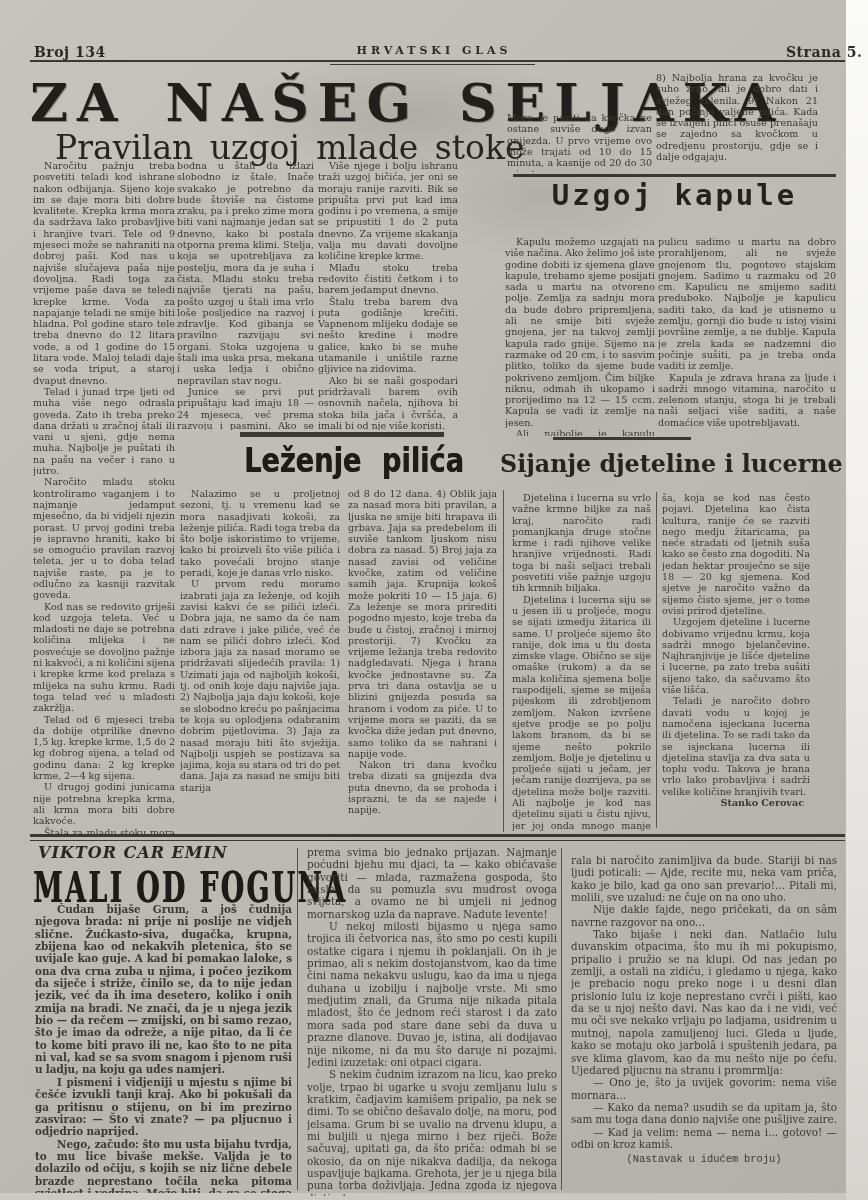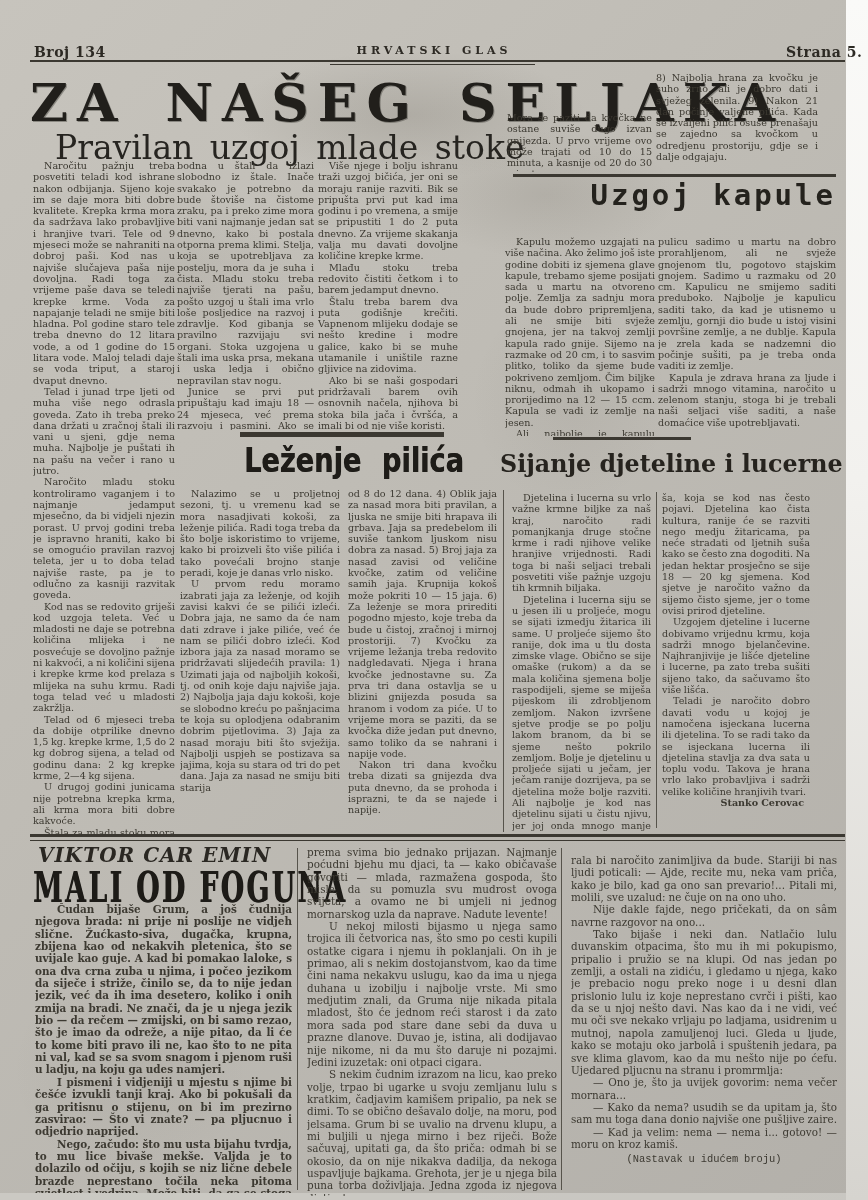--- a/index.html
+++ b/index.html
@@ -24,29 +24,29 @@
   
   .mast{position:absolute;top:44px;font-weight:bold;font-size:14px;letter-spacing:.5px;color:#2d2a24;}
   .mast-title{left:0;width:868px;text-align:center;letter-spacing:4px;font-size:11px;}
 
   
   .headline{position:absolute;left:30px;top:72px;width:675px;text-align:center;
     font-size:52px;font-weight:bold;color:#211f1b;letter-spacing:9px;word-spacing:12px;
     white-space:nowrap;text-shadow:1px 1px 0 rgba(30,28,24,.35);}
   .subhead{position:absolute;left:55px;top:128px;width:510px;text-align:left;
     font-size:33px;font-weight:normal;color:#262420;word-spacing:6px;white-space:nowrap;}
-  .kapula-title{position:absolute;left:513px;top:178px;width:323px;text-align:right;
+  .kapula-title{position:absolute;left:513px;top:178px;width:323px;text-align:center;
     font-family:"DejaVu Sans Mono",monospace;font-weight:bold;font-size:29px;color:#24221d;letter-spacing:3px;}
   .pilici-title{position:absolute;left:244px;top:440px;font-family:"DejaVu Sans",sans-serif;
     font-weight:bold;font-size:34px;color:#1e1c18;word-spacing:14px;white-space:nowrap;
     transform:scaleX(.8);transform-origin:left top;text-shadow:.6px 0 0 #1e1c18;}
   .djet-title{position:absolute;left:500px;top:449px;width:320px;text-align:center;
     font-size:25px;font-weight:bold;color:#26231e;white-space:nowrap;transform:scaleX(.95);transform-origin:left top;}
   .story-author{position:absolute;left:38px;top:843px;font-style:italic;font-weight:bold;
-    font-size:20px;color:#2a2722;letter-spacing:1px;white-space:nowrap;}
+    font-size:16px;color:#2a2722;letter-spacing:1px;white-space:nowrap;}
   .story-title{position:absolute;left:33px;top:862px;font-weight:bold;font-size:43px;color:#1d1b17;
     letter-spacing:4px;white-space:nowrap;transform:scaleX(.62);transform-origin:left top;
     text-shadow:1px 0 0 #1d1b17;}
 
   
   .np-col{position:absolute;text-align:justify;font-size:9.6px;line-height:11.3px;
     color:#3c3931;overflow:hidden;word-spacing:-.3px;}
   .np-col p{margin:0;text-indent:11px;}
   .np-col p.cont{text-indent:0;}
   .story-col{font-size:10.4px;line-height:12.35px;}
@@ -156,19 +156,19 @@
   <div class="np-col story-col" style="left:307px;top:846px;width:250px;height:350px;">
     <p class="cont">prema svima bio jednako prijazan. Najmanje poćudni bjehu mu djaci, ta — kako običavaše govoriti — mlada, razmažena gospoda, što misle, da su pomuzla svu mudrost ovoga svijeta, a ovamo ne bi umjeli ni jednog mornarskog uzla da naprave. Nadute levente!</p>
     <p>U nekoj milosti bijasmo u njega samo trojica ili četvorica nas, što smo po cesti kupili ostatke cigara i njemu ih poklanjali. On ih je primao, ali s nekim dostojanstvom, kao da time čini nama nekakvu uslugu, kao da ima u njega duhana u izobilju i najbolje vrste. Mi smo medjutim znali, da Gruma nije nikada pitala mladost, što će jednom reći starost i da zato mora sada pod stare dane sebi da duva u prazne dlanove. Duvao je, istina, ali dodijavao nije nikome, ni da mu što daruje ni pozajmi. Jedini izuzetak: oni otpaci cigara.</p>
     <p>S nekim čudnim izrazom na licu, kao preko volje, trpao bi ugarke u svoju zemljanu lulu s kratkim, čadjavim kamišem pripalio, pa nek se dimi. To se obično dešavalo dolje, na moru, pod jelsama. Grum bi se uvalio na drvenu klupu, a mi buljili u njega mirno i bez riječi. Bože sačuvaj, upitati ga, da što priča: odmah bi se okosio, da on nije nikakva dadilja, da nekoga uspavljuje bajkama. Grehota, jer je u njega bila puna torba doživljaja. Jedna zgoda iz njegova djetinstva mo-</p>
   </div>
   <div class="vrule" style="left:561px;top:848px;height:342px;"></div>
   <div class="np-col story-col" style="left:571px;top:846px;width:266px;height:350px;margin-top:8px;">
     <p class="cont">rala bi naročito zanimljiva da bude. Stariji bi nas ljudi poticali: — Ajde, recite mu, neka vam priča, kako je bilo, kad ga ono san prevario!... Pitali mi, molili, sve uzalud: ne čuje on na ono uho.</p>
     <p>Nije dakle fajde, nego pričekati, da on sâm navrne razgovor na ono...</p>
     <p>Tako bijaše i neki dan. Natlačio lulu duvanskim otpacima, što mu ih mi pokupismo, pripalio i pružio se na klupi. Od nas jedan po zemlji, a ostali na zidiću, i gledamo u njega, kako je prebacio nogu preko noge i u desni dlan prislonio lulu iz koje neprestano cvrči i pišti, kao da se u njoj nešto davi. Nas kao da i ne vidi, već mu oči sve nekako vrljaju po ladjama, usidrenim u mutnoj, napola zamuljenoj luci. Gleda u ljude, kako se motaju oko jarbolâ i spuštenih jedara, pa sve klima glavom, kao da mu nešto nije po ćefu. Ujedared pljucnu na stranu i promrmlja:</p>
-    <p>— Ono je, što ja uvijek govorim: nema večer mornara...</p>
+    <p>— Ono je, što ja uvijek govorim: nema više mornara...</p>
     <p>— Kako da nema? usudih se da upitam ja, što sam mu toga dana donio najviše one pušljive zaire.</p>
-    <p>— Kad ja velim: nema — nema i... gotovo! — moru on kroz kamiš.</p>
+    <p>— Kad ja velim: nema — nema i... gotovo! — odbi on kroz kamiš.</p>
     <p class="cont-note">(Nastavak u idućem broju)</p>
   </div>
 
 </div>
 
 </body></html>

